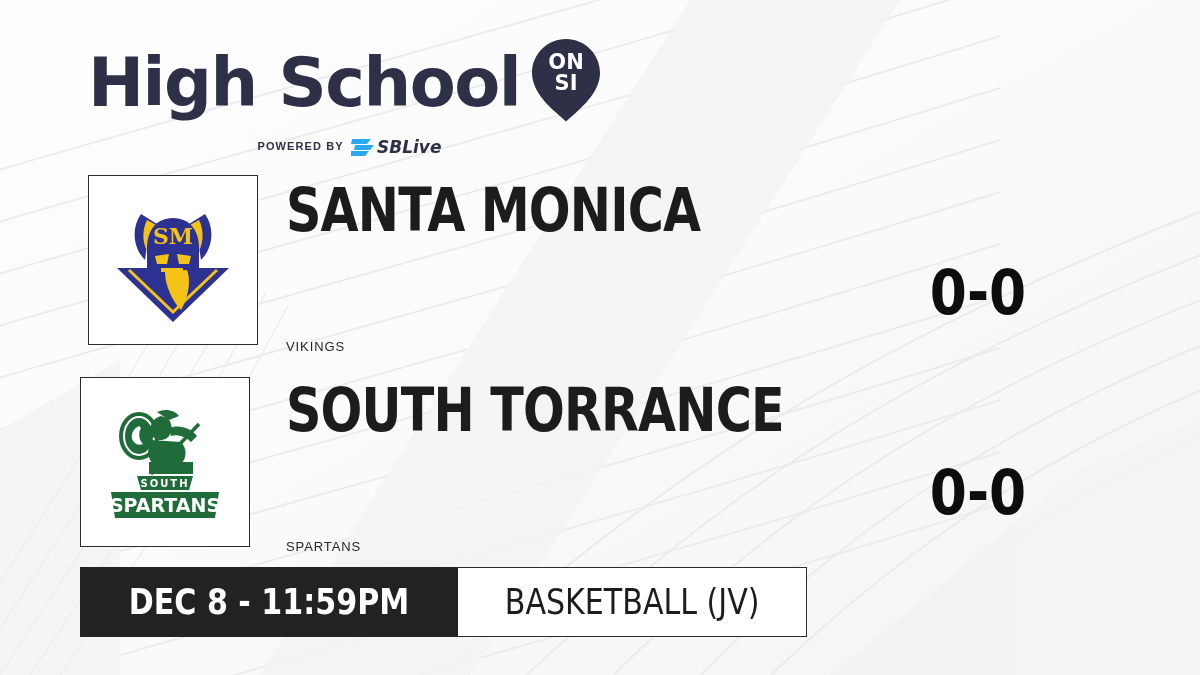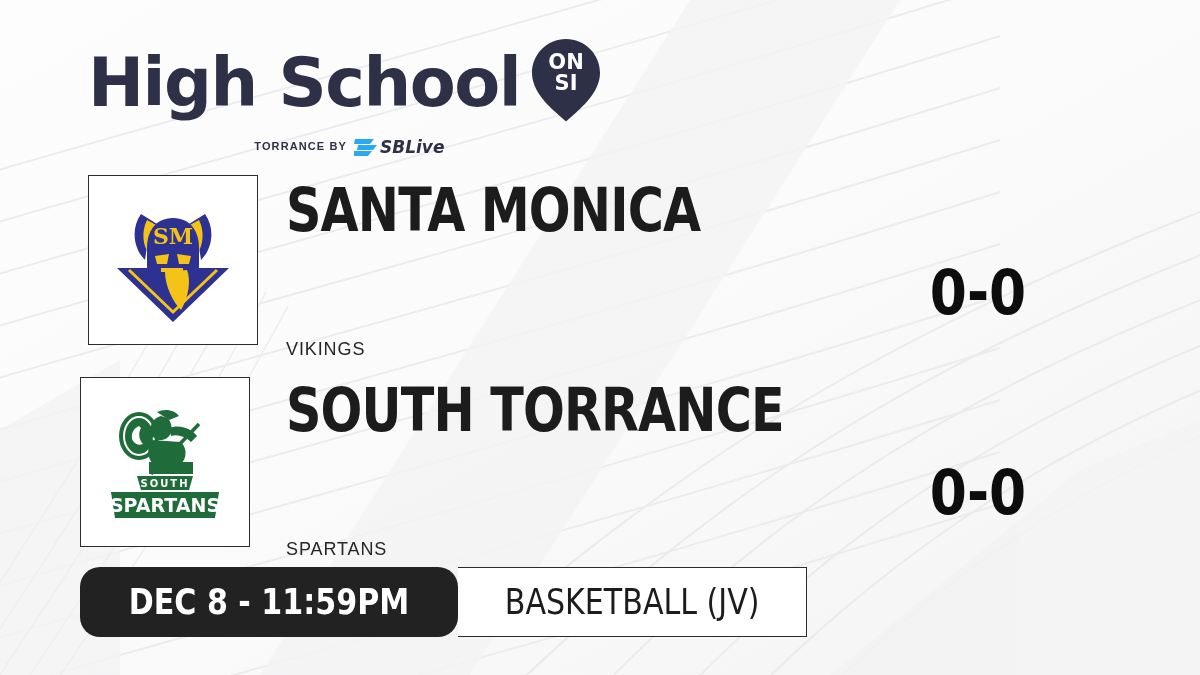--- a/index.html
+++ b/index.html
@@ -65,21 +65,21 @@
     transform-origin:left center;
     letter-spacing:-1px;
   }
   #team-name-home { left:286px; top:180px; }
   #team-name-away { left:286px; top:380px; }
 
   .team-mascot {
     position:absolute;
     z-index:5;
     font-family:"Liberation Sans", sans-serif;
-    font-size:18px;
+    font-size:13px;
     letter-spacing:0.9px;
     color:#262626;
     white-space:nowrap;
   }
   #team-mascot-home { left:286px; top:339px; }
   #team-mascot-away { left:286px; top:539px; }
 
   .team-score {
     position:absolute;
     z-index:5;
@@ -106,21 +106,20 @@
     background:#222222;
     color:#ffffff;
     display:flex; align-items:center; justify-content:center;
     padding:0 26px;
     font-family:"DejaVu Sans", sans-serif;
     font-weight:700;
     font-size:35px;
     letter-spacing:0px;
     white-space:nowrap;
     transform-origin:center;
-    border-radius:20px;
   }
   #banner-date span { display:inline-block; transform:scaleX(0.86); }
   #banner-sport {
     background:#ffffff;
     color:#1c1c1c;
     border:1.5px solid #2b2b2b;
     border-left:none;
     display:flex; align-items:center; justify-content:center;
     padding:0 26px;
     font-family:"DejaVu Sans", sans-serif;
@@ -191,21 +190,21 @@
       <svg width="72" height="88" viewBox="0 0 72 88" xmlns="http://www.w3.org/2000/svg">
         <path d="M36 3 C 17.2 3 2 18.1 2 36.8 C 2 52.5 14 66 25.6 76.2 L 36 85.5 L 46.4 76.2 C 58 66 70 52.5 70 36.8 C 70 18.1 54.8 3 36 3 Z" fill="#2d3047"></path>
         <g fill="#ffffff" font-family="DejaVu Sans, sans-serif" font-weight="700" font-size="21" text-anchor="middle">
           <text x="36" y="33">ON</text>
           <text x="36" y="54">SI</text>
         </g>
       </svg>
     </div>
   </div>
   <div id="powered-row">
-    <div id="powered-label">TORRANCE BY</div>
+    <div id="powered-label">POWERED BY</div>
     <div id="sblive-wrap">
       <svg width="104" height="22" viewBox="0 0 104 22" xmlns="http://www.w3.org/2000/svg">
         <g fill="#2aa9f0">
           <polygon points="1,4 20,4 16,9 0,9"></polygon>
           <polygon points="4,10 23,10 19,15 3,15"></polygon>
           <polygon points="0,16 18,16 14,21 -2,21"></polygon>
         </g>
         <text x="26" y="18" fill="#2d3047" font-family="DejaVu Sans, sans-serif" font-weight="700" font-size="17" font-style="italic">SBLive</text>
       </svg>
     </div>

